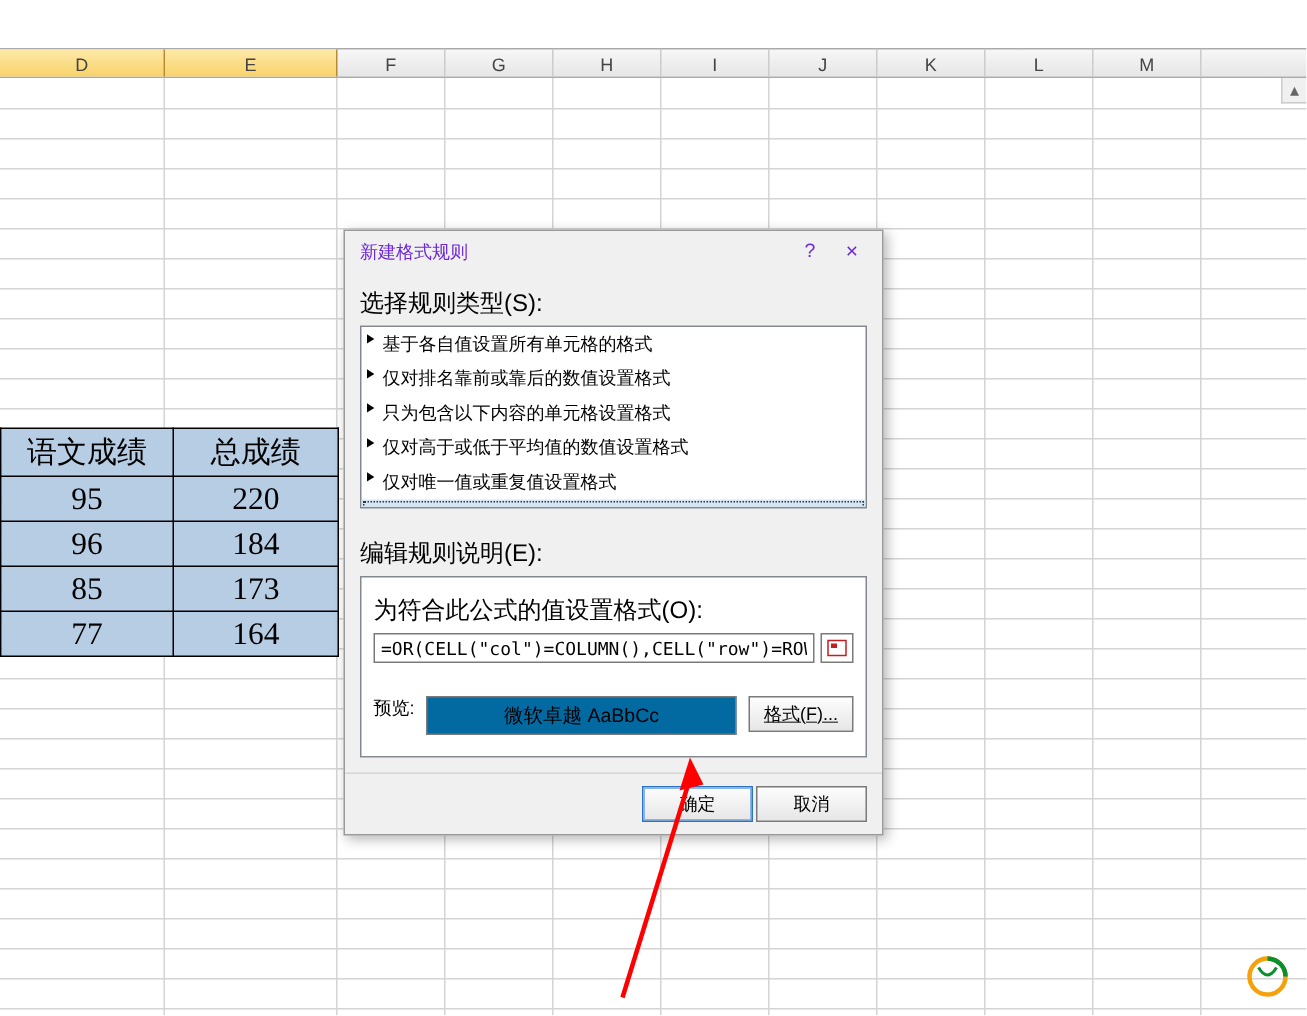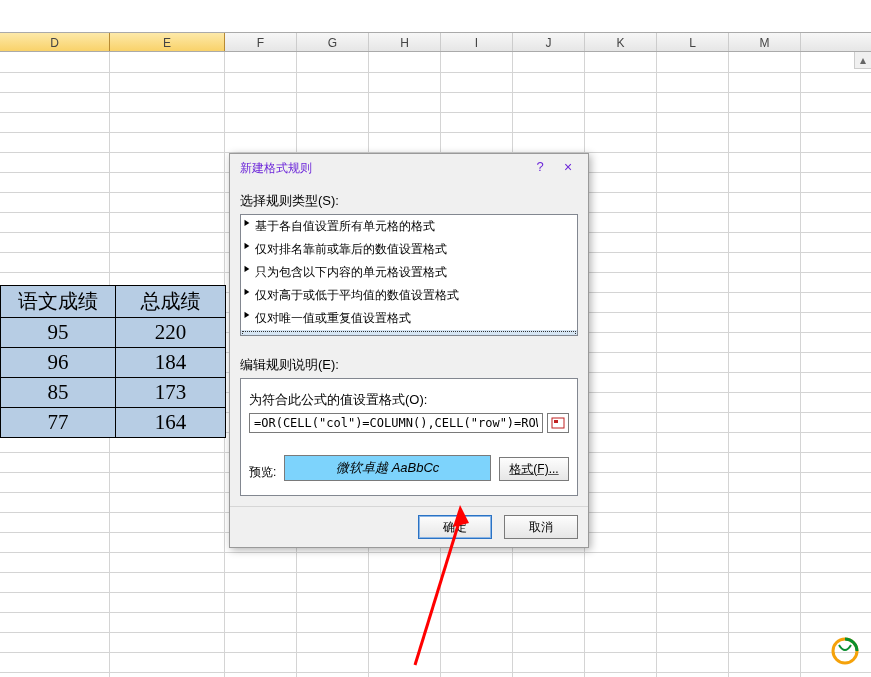--- a/index.html
+++ b/index.html
@@ -91,21 +91,21 @@
     color: #6d28d9;
   }
   .dialog-title .t { flex:1; }
   .dialog-title .help, .dialog-title .close {
     width: 28px; height: 20px; text-align: center; line-height: 18px;
     font-size: 13px;
     cursor: pointer;
   }
   .dialog-title .close { font-size: 14px; }
   .dialog-body { padding: 6px 10px 10px 10px; }
-  .dlg-label { margin: 4px 0; font-size: 13px; }
+  .dlg-label { margin: 4px 0; font-size: 16px; }
   .rule-list {
     border: 1px solid #828790;
     background: #fff;
     height: 122px;
     overflow: hidden;
   }
   .rule-list .rule-item {
     padding: 3px 6px 3px 14px;
     font-size: 12px;
     position: relative;
@@ -148,48 +148,47 @@
     width: 22px; height: 20px;
     border: 1px solid #7a7a7a;
     background: #fff;
     display:flex; align-items:center; justify-content:center;
     cursor:pointer;
   }
   .ref-btn svg { display:block; }
 
   .preview-row {
     display: flex;
-    align-items: flex-end;
+    align-items: flex-start;
     gap: 8px;
     margin-top: 22px;
   }
   .preview-swatch {
     flex: 1;
     border: 1px solid #7a7a7a;
-    background: #7dd3fc;
+    background: #0369a1;
     height: 26px;
     text-align: center;
     line-height: 24px;
     font-size: 13px;
-    font-style: italic;
   }
   .fmt-btn {
     width: 70px; height: 24px;
     border: 1px solid #7a7a7a;
     background: linear-gradient(#fdfdfd,#e6e6e6);
     font-size: 12px;
     cursor:pointer;
     text-decoration: underline;
     text-decoration-color: #555;
   }
 
   .dialog-buttons {
     display: flex;
     justify-content: flex-end;
-    gap: 12px;
+    gap: 2px;
     padding: 8px 10px;
     border-top: 1px solid #d6d6d6;
   }
   .dlg-btn {
     width: 74px; height: 24px;
     border: 1px solid #7a7a7a;
     background: linear-gradient(#fdfdfd,#e6e6e6);
     font-size: 12px;
     cursor: pointer;
   }

